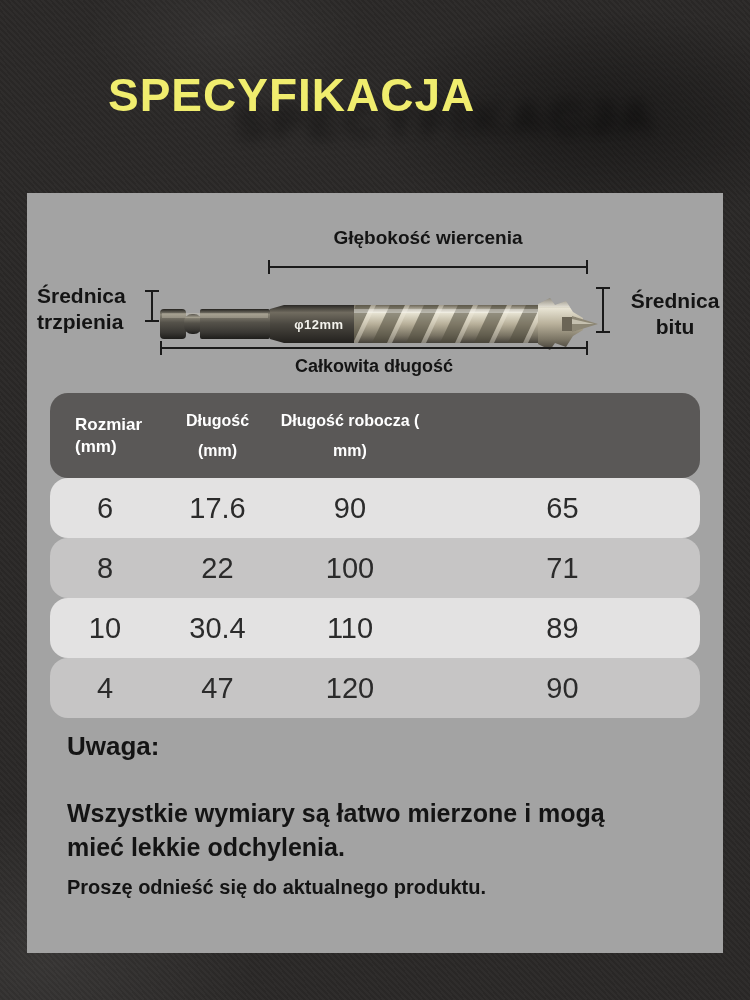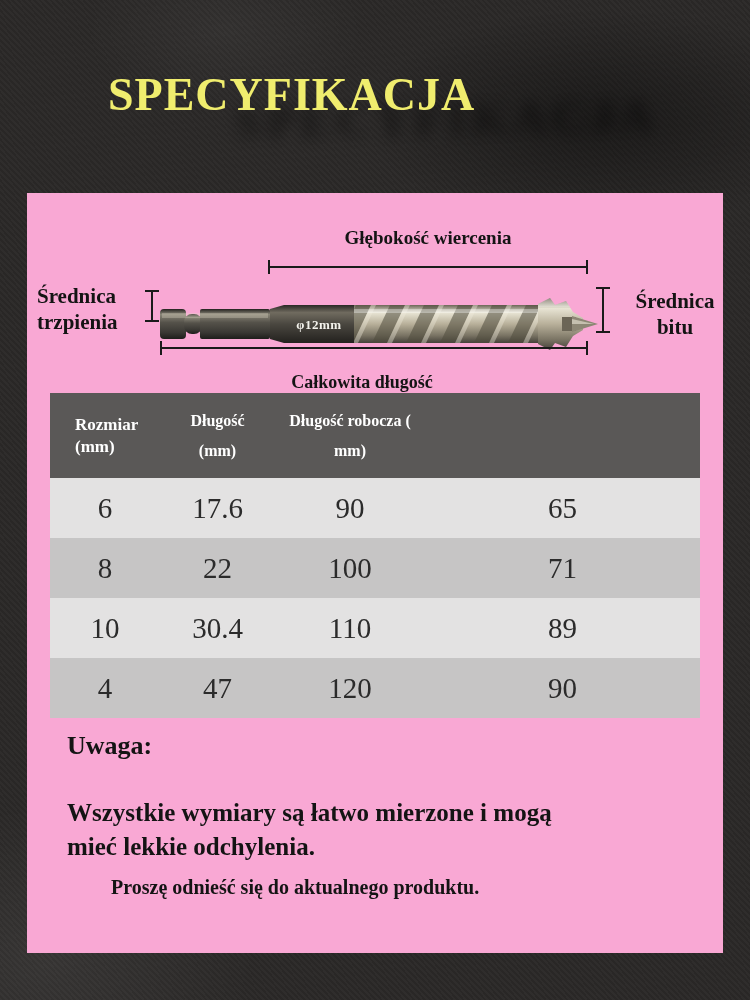--- a/index.html
+++ b/index.html
@@ -8,49 +8,49 @@
     position: relative;
     overflow: hidden;
     font-family: "Liberation Sans", sans-serif;
     background-color: #2a2827;
     background-image:
       radial-gradient(ellipse 340px 160px at 80% 12%, rgba(0,0,0,0.38), transparent 70%),
       radial-gradient(ellipse 300px 220px at 6% 96%, rgba(255,255,255,0.06), transparent 70%),
       radial-gradient(ellipse 200px 120px at 30% 3%, rgba(255,255,255,0.04), transparent 70%),
       repeating-linear-gradient(47deg, rgba(255,255,255,0.022) 0 2px, rgba(0,0,0,0.025) 2px 4px);
   }
-  .abs { position: absolute; font-family: Liberation Serif, serif; }
+  .abs { position: absolute; }
   .preline { white-space: pre-line; }
 
   
   .watermark {
     left: 235px; top: 92px;
     font-size: 47px; font-weight: bold; letter-spacing: 5px;
     color: rgba(0,0,0,0.45);
     filter: blur(7px);
     transform: rotate(-1deg);
   }
   .page-title {
     left: 108px; top: 68px;
     font-size: 46px; font-weight: bold; letter-spacing: 1px;
     color: #f0ed6e;
   }
 
   
   .panel {
     left: 27px; top: 193px; width: 696px; height: 760px;
-    background: #f9a8d4;
+    background: #a3a3a3;
   }
 
   
   .diagram-label { color: #141414; font-weight: bold; }
   .top-label    { left: 241px; top: 34px;  width: 320px; text-align: center; font-size: 19px; }
   .left-label   { left: 10px;  top: 90px;  font-size: 21px; line-height: 26px; }
   .right-label  { left: 578px; top: 95px;  width: 140px; text-align: center; font-size: 21px; line-height: 26px; }
-  .bottom-label { left: 121px; top: 163px; width: 428px; text-align: center; font-size: 18px; margin-top: 16px; }
+  .bottom-label { left: 133px; top: 163px; width: 428px; text-align: center; font-size: 18px; }
 
   .dim-h { height: 2px; background: #1a1a1a; }
   .dim-h::before, .dim-h::after {
     content: ""; position: absolute; top: -6px; width: 2px; height: 14px; background: #1a1a1a;
   }
   .dim-h::before { left: 0; } .dim-h::after { right: 0; }
   .dim-top    { left: 241px; top: 73px;  width: 320px; }
   .dim-bottom { left: 133px; top: 154px; width: 428px; }
 
   .dim-v { width: 2px; background: #1a1a1a; }
@@ -61,40 +61,41 @@
   .dim-left  { left: 124px; top: 97px; height: 32px; }
   .dim-right { left: 575px; top: 94px; height: 46px; }
 
   .drill { left: 131px; top: 100px; width: 440px; height: 62px; }
 
   
   .spec-table { left: 23px; top: 200px; width: 650px; }
   .t-row {
     display: grid;
     grid-template-columns: 110px 115px 150px 275px;
+    border-radius: 18px;
   }
   .t-head { height: 85px; background: #5a5857; color: #ffffff; }
   .h-cell { display: flex; flex-direction: column; align-items: center; justify-content: center; text-align: center; }
   .h-cell.first { align-items: flex-start; padding-left: 25px; text-align: left; }
   .h-size  { font-size: 17px; font-weight: bold; line-height: 22px; }
   .h-wt-1  { font-size: 21px; font-weight: bold; line-height: 26px; }
   .h-wt-2  { font-size: 23px; font-weight: normal; line-height: 28px; }
   .h-big   { font-size: 16px; font-weight: bold; line-height: 30px; }
   .t-body-row { height: 60px; }
   .t-body-row.light { background: #e3e2e2; }
   .t-body-row.dark  { background: #c6c5c5; }
   .d-cell {
     display: flex; align-items: center; justify-content: center;
     font-size: 29px; color: #2b2b2b;
   }
 
   
   .note-heading { left: 40px; top: 538px; font-size: 26px; font-weight: bold; color: #141414; }
   .note-body    { left: 40px; top: 603px; width: 630px; font-size: 25px; line-height: 34px; font-weight: bold; color: #141414; }
-  .note-footer  { left: 40px; top: 683px; font-size: 20px; font-weight: bold; color: #141414; margin-left: 44px; }
+  .note-footer  { left: 40px; top: 683px; font-size: 20px; font-weight: bold; color: #141414; }
 </style>
 </head>
 <body>
 
 <div class="abs watermark">SPECYFIKACJA</div>
 
 <div class="abs page-title">SPECYFIKACJA</div>
 
 <div class="abs panel">
 

